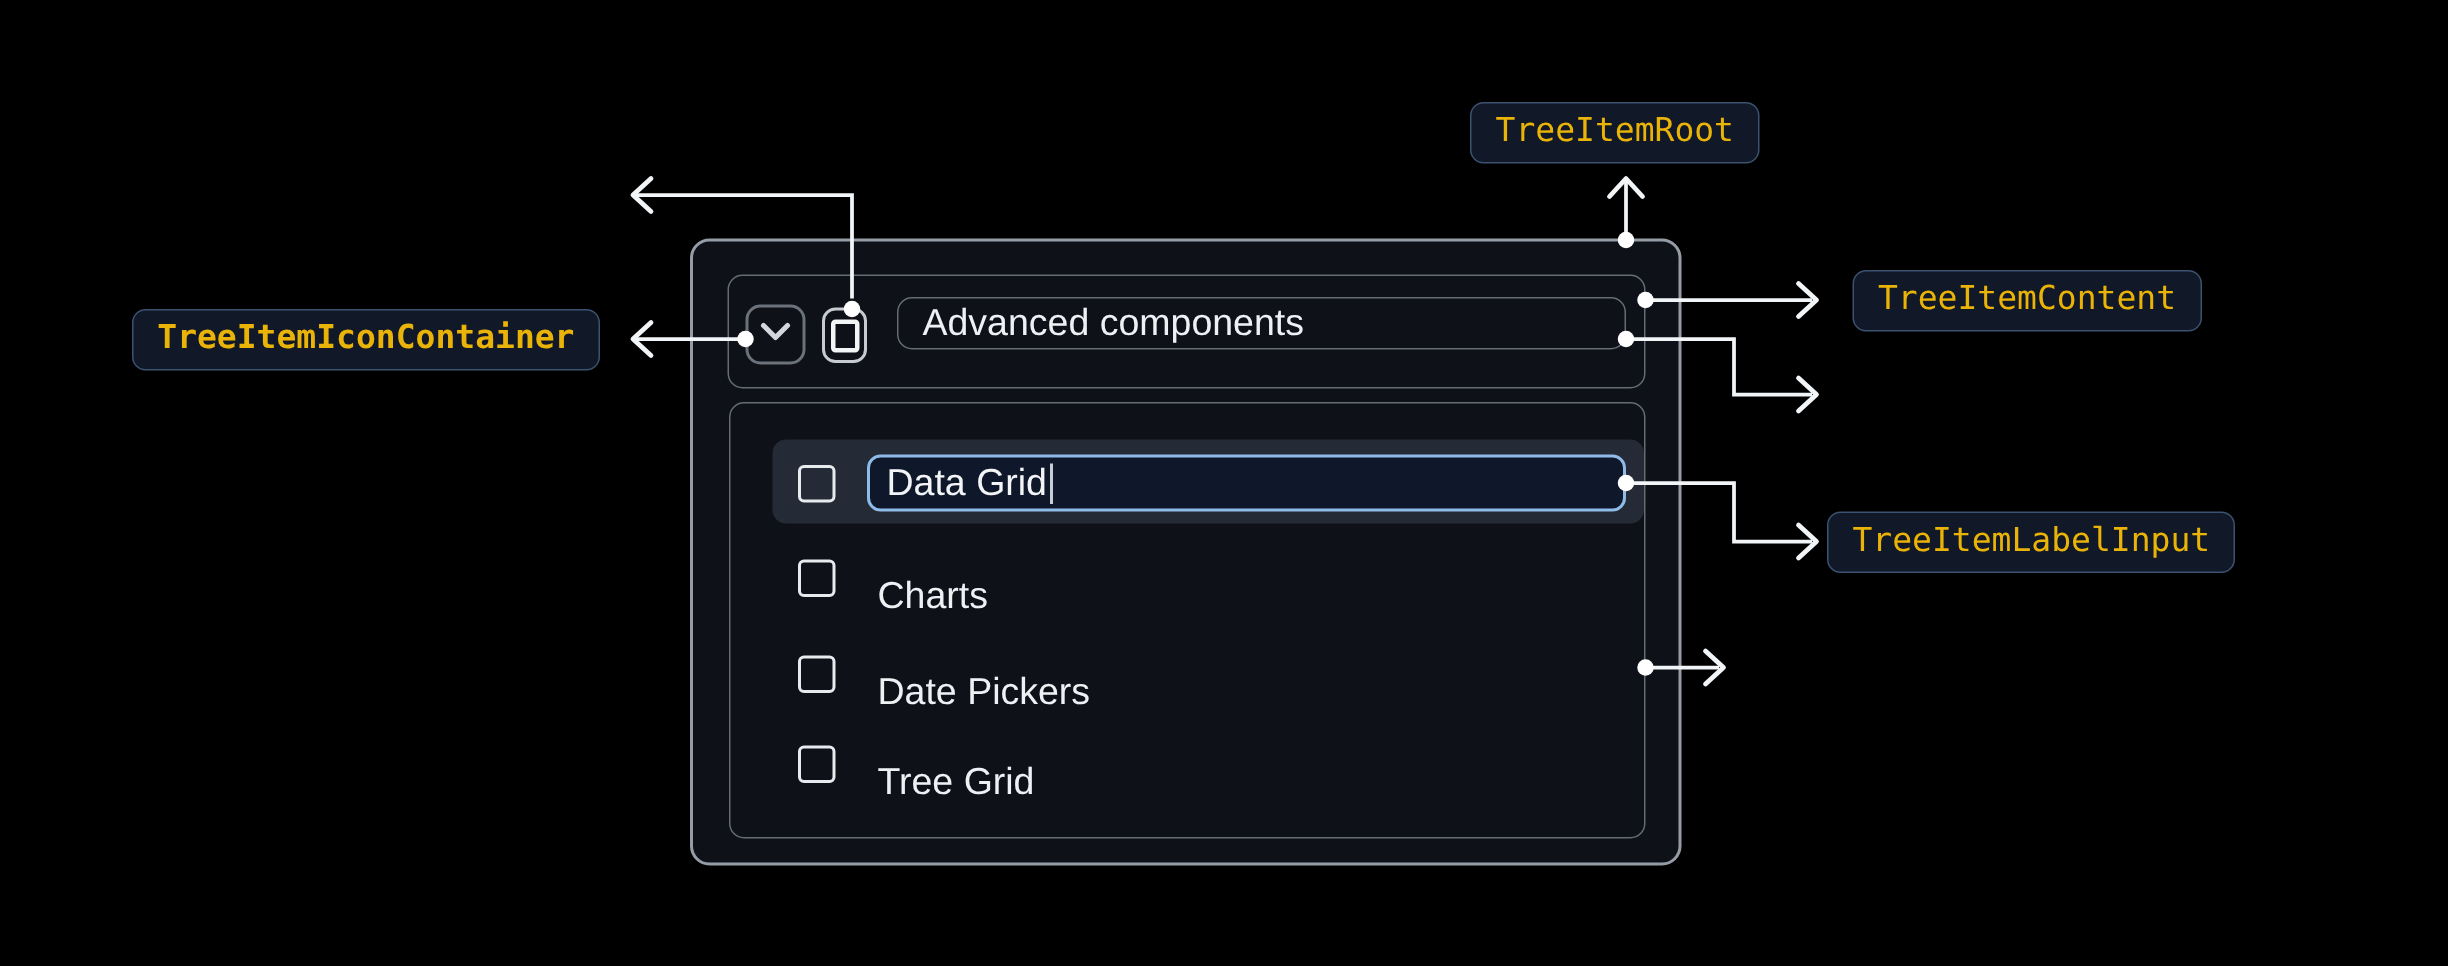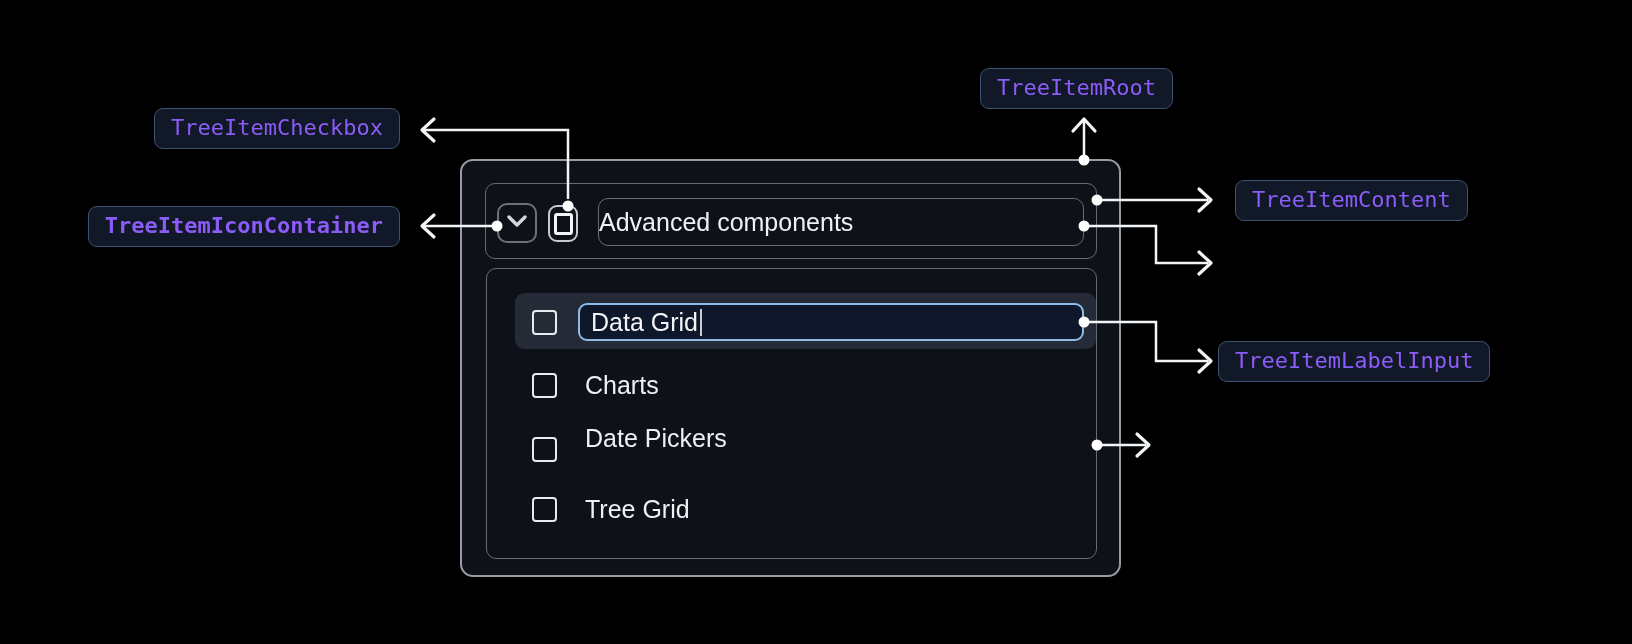--- a/index.html
+++ b/index.html
@@ -10,21 +10,21 @@
     overflow:hidden;
     font-family:"Liberation Sans", sans-serif;
   }
   
   .badge{
     position:absolute;
     box-sizing:border-box;
     background:#111827;
     border:1.5px solid #3b5270;
     border-radius:9px;
-    color:#8b5cf6;
+    color:#eab308;
     font-family:"DejaVu Sans Mono", monospace;
     font-size:22px;
     line-height:26px;
     padding:6px 16px 7px 16px;
     white-space:nowrap;
   }
   
   .panel{position:absolute;box-sizing:border-box;}
   .root-panel{
     left:460px;top:159px;width:661px;height:418px;
@@ -49,25 +49,25 @@
     border-radius:9px;
     display:flex;align-items:center;justify-content:center;
   }
   .checkbox-inner{
     box-sizing:border-box;
     width:19px;height:22px;
     border:3px solid #f2f4f6;
     border-radius:3px;
   }
   .label-box{
-    left:598px;top:198px;width:486px;height:48px;
+    left:598px;top:198px;width:486px;height:35px;
     border:1.5px solid #656c76;
     border-radius:10px;
     display:flex;align-items:center;
-    padding-left:0;
+    padding-left:16px;
     color:#eef1f4;font-size:25px;
   }
   .group-box{
     left:486px;top:268px;width:611px;height:291px;
     border:1.5px solid #656c76;
     border-radius:10px;
   }
   .highlight-row{
     left:515px;top:293px;width:581px;height:56px;
     background:#242b37;
@@ -78,20 +78,21 @@
     box-sizing:border-box;
     left:532px;width:25px;height:25px;
     border:2.5px solid #e8ebee;
     border-radius:4px;
   }
   .row-label{
     position:absolute;
     left:585px;
     color:#eef1f4;font-size:25px;line-height:25px;
     white-space:nowrap;
+    margin-top:12px;
   }
   .label-input{
     position:absolute;
     left:578px;top:303px;width:506px;height:38px;
     box-sizing:border-box;
     background:#0f172a;
     border:2px solid #8fbbe9;
     border-radius:9px;
     display:flex;align-items:center;
     padding-left:11px;
@@ -140,21 +141,21 @@
   <span class="row-checkbox" style="top:310px;"></span>
   <div class="label-input">
     <span>Data Grid</span>
     <span class="caret"></span>
   </div>
 
   <span class="row-checkbox" style="top:373px;"></span>
   <span class="row-label" style="top: 373px; transform: translateY(0px);">Charts</span>
 
   <span class="row-checkbox" style="top:437px;"></span>
-  <span class="row-label" style="top: 426px; transform: translateY(0px);">Date Pickers</span>
+  <span class="row-label" style="top: 437px; transform: translateY(0px);">Date Pickers</span>
 
   <span class="row-checkbox" style="top:497px;"></span>
   <span class="row-label" style="top: 497px; transform: translateY(0px);">Tree Grid</span>
 
   <svg id="connectors">
     <g fill="none" stroke="#f2f5f8" stroke-width="2.5">
 
       <path d="M424 130 H568 V199"></path>
 
       <path d="M424 226 H495"></path>
@@ -182,21 +183,20 @@
       <circle cx="568" cy="206" r="5.5"></circle>
       <circle cx="497" cy="226" r="5.5"></circle>
       <circle cx="1084" cy="160" r="5.5"></circle>
       <circle cx="1097" cy="200" r="5.5"></circle>
       <circle cx="1084" cy="226" r="5.5"></circle>
       <circle cx="1084" cy="322" r="5.5"></circle>
       <circle cx="1097" cy="445" r="5.5"></circle>
     </g>
   </svg>
 
-  <div class="badge" style="right:1232px;top:108px;">TreeItemCheckbox</div>
 
   <div class="badge" style="right:1232px;top:206px;font-weight:bold;">TreeItemIconContainer</div>
 
   <div class="badge" style="right:459px;top:68px;">TreeItemRoot</div>
 
   <div class="badge" style="left:1218px;top:180px;margin-left:17px;">TreeItemContent</div>
 
 
   <div class="badge" style="left:1218px;top:341px;">TreeItemLabelInput</div>
 

